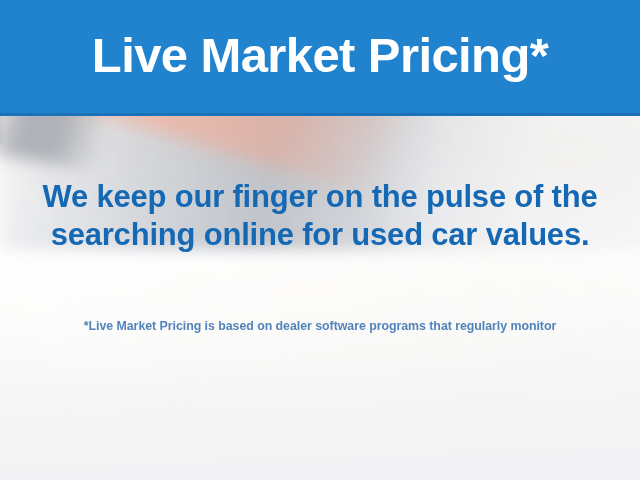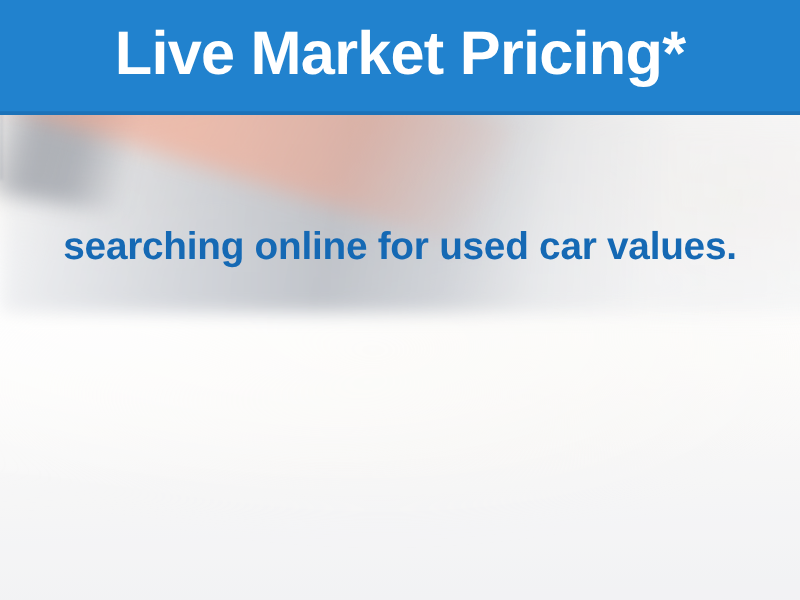--- a/index.html
+++ b/index.html
@@ -151,21 +151,21 @@
   .bg-veil {
     background: rgba(255,255,255,0.30);
   }
 
   
   .header-banner {
     position: absolute;
     top: 0;
     left: 0;
     width: 640px;
-    height: 92px;
+    height: 116px;
     z-index: 3;
     background: #2182CE;
     border-bottom: 3px solid #1C72B8;
     box-sizing: border-box;
     display: flex;
     align-items: center;
     justify-content: center;
   }
   .header-title {
     color: #ffffff;
@@ -235,20 +235,22 @@
     <div class="bg-layer bg-veil"></div>
   </div>
 
   <div class="header-banner">
     <div class="header-title">Live Market Pricing*</div>
   </div>
 
   <div class="content">
 
     <div class="headline">
+      <span class="headline-line">We keep our finger on the pulse of the</span>
       <span class="headline-line">searching online for used car values.</span>
     </div>
 
     <div class="fineprint">
+      <span class="fineprint-line">*Live Market Pricing is based on dealer software programs that regularly monitor</span>
     </div>
 
   </div>
 </div>
 
 </body></html>

